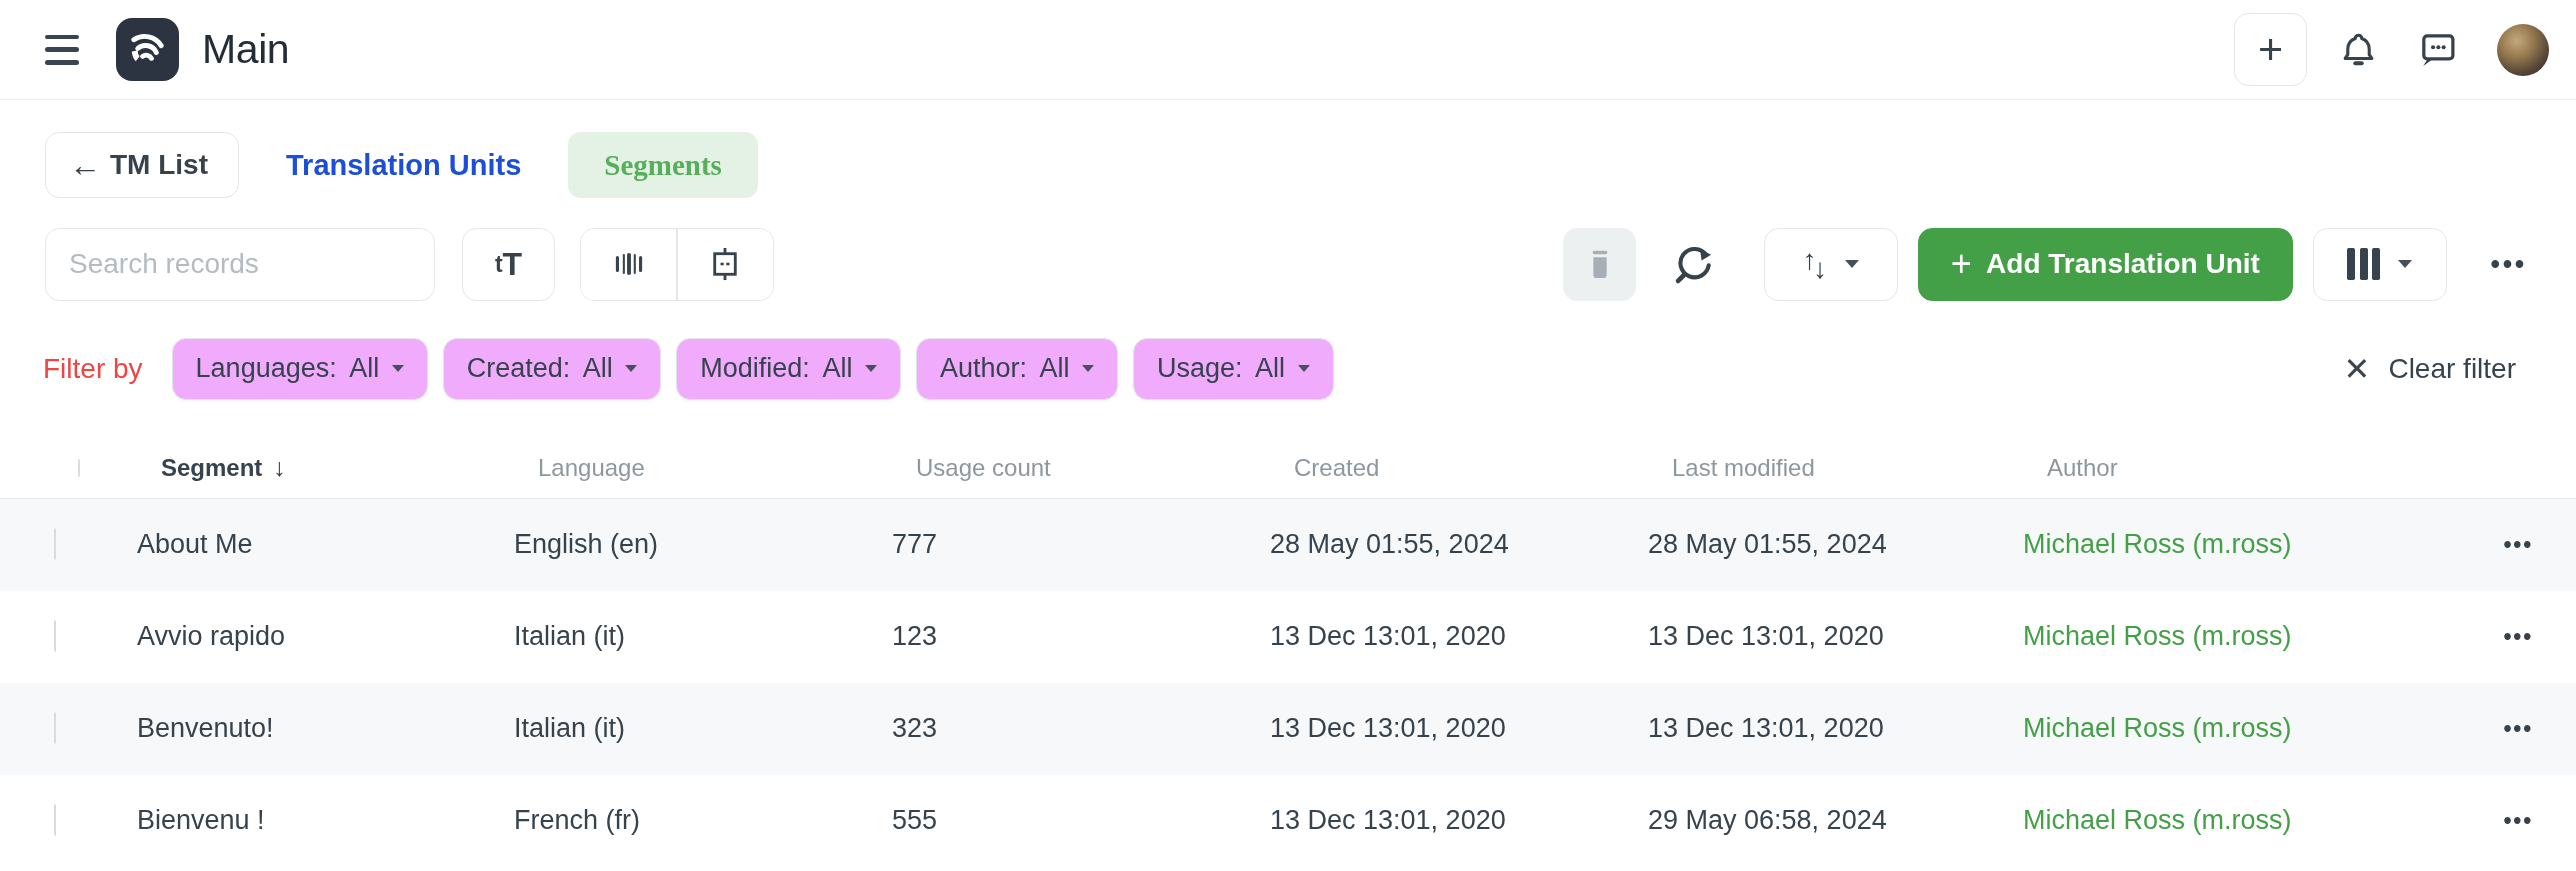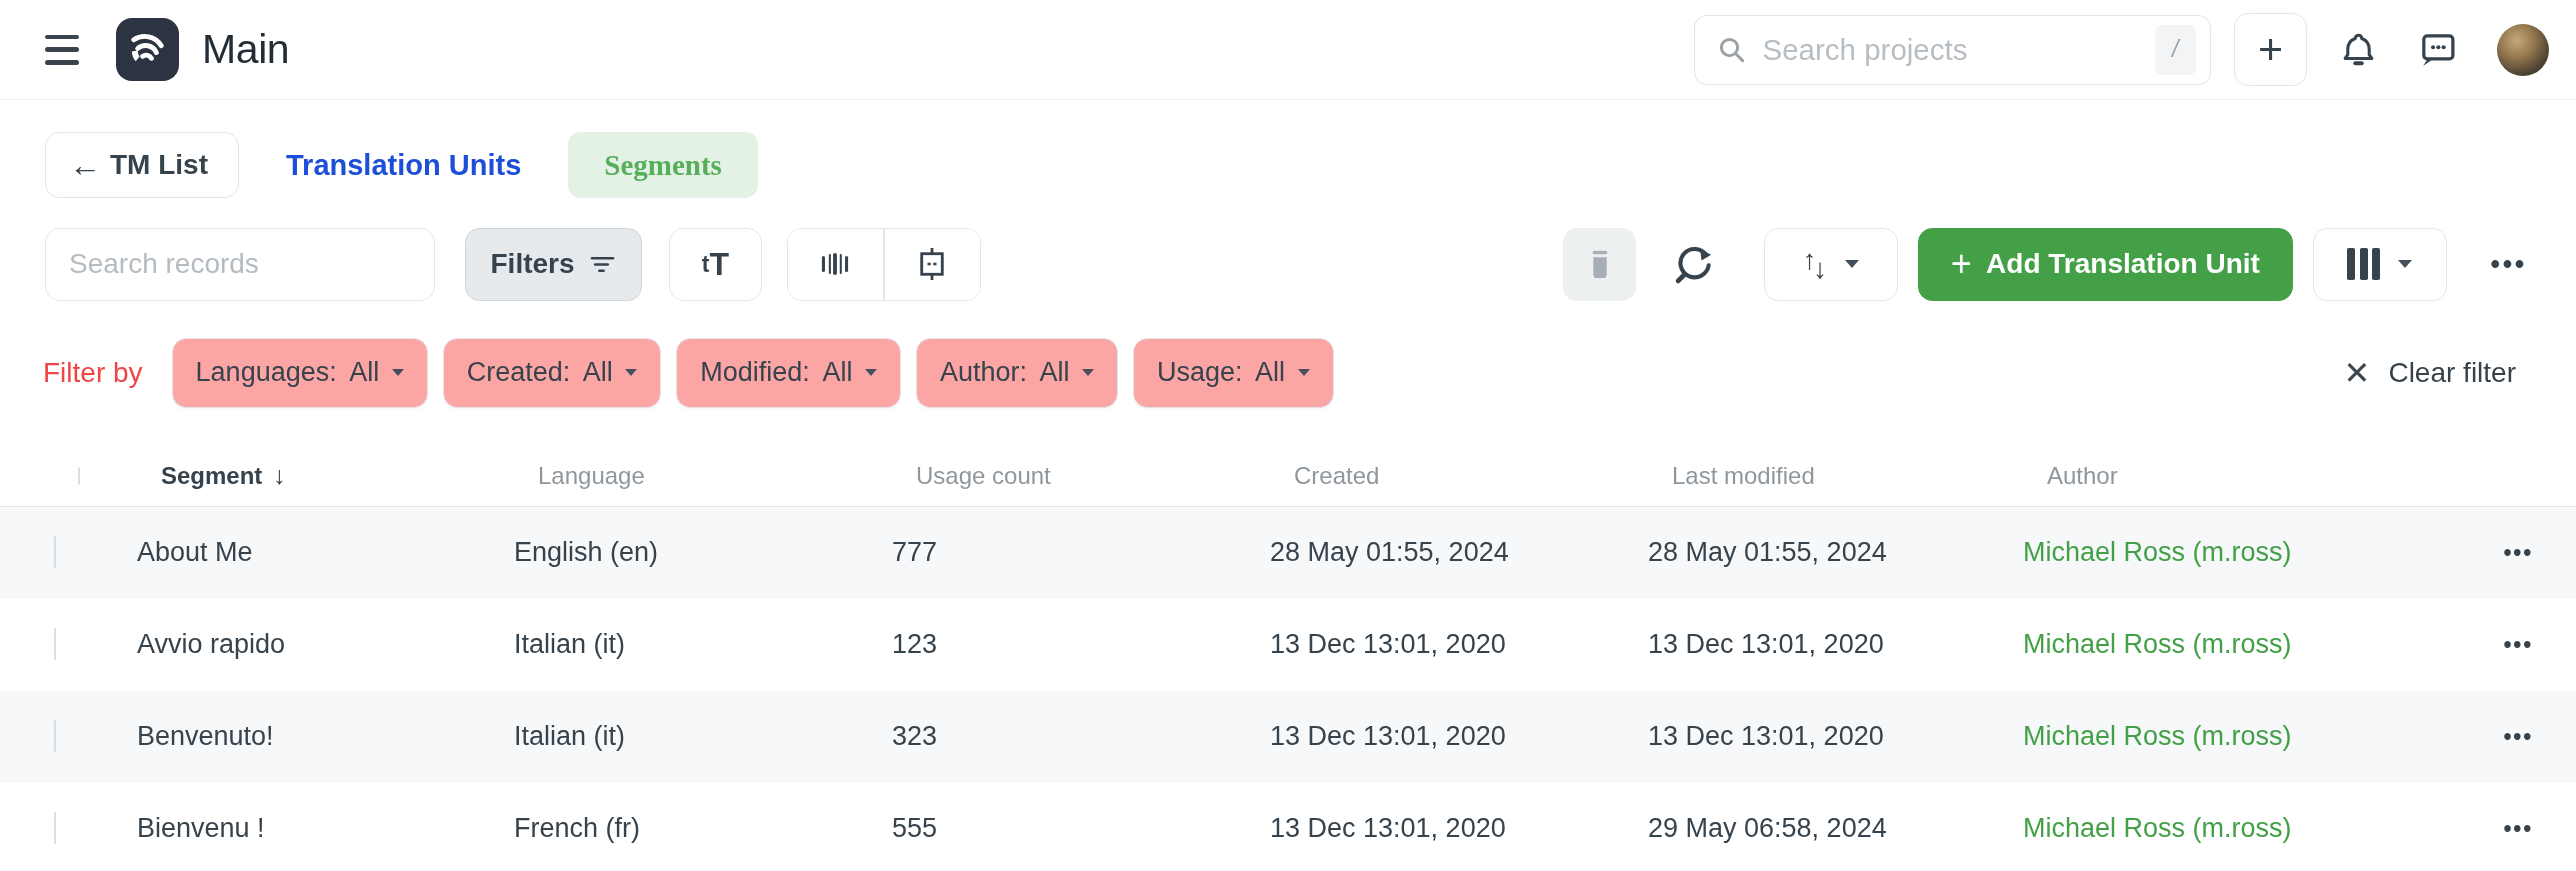--- a/index.html
+++ b/index.html
@@ -75,21 +75,21 @@
   .add-plus { font-size:36px; font-weight:400; line-height:1; }
   .columns-btn { margin-left:19.7px; width:134px; gap:18px; }
   .col-bars { display:flex; gap:4.5px; }
   .col-bars i { display:block; width:8px; height:32px; background:#36424c; border-radius:1.8px; }
   .more-dots { margin-left:44px; font-size:27px; font-weight:700; letter-spacing:2.7px; color:#36424c;
     background:none; border:none; cursor:pointer; }
 
   
   .filter-row { display:flex; align-items:center; margin:37px 60px 0 43px; }
   .filter-by { font-size:28px; color:#ef4444; margin-right:29px; }
-  .chip { height:70px; border:1.8px solid #e2e5e8; border-radius:14.3px; background:#fca5a5;
+  .chip { height:62px; border:1.8px solid #e2e5e8; border-radius:14.3px; background:#f0abfc;
     display:flex; align-items:center; padding:0 23px; gap:12.5px; font-size:27px; color:#36424c;
     cursor:pointer; margin-right:15px; box-shadow:0 1.8px 2.7px rgba(0,0,0,0.03); }
   .chip .caret { border-left-width:6.3px; border-right-width:6.3px; border-top-width:7.2px; }
   .clear-filter { margin-left:auto; display:flex; align-items:center; gap:18px; background:none;
     border:none; cursor:pointer; font-size:28px; color:#36424c; font-family:"Liberation Sans", sans-serif; }
   .clear-x { font-size:32px; font-weight:400; color:#3c464f; }
 
   
   .tbl { margin-top:38px; }
   .tbl-grid { display:grid; grid-template-columns:137px 377px 378px 378px 378px 375px 472px 1fr;
@@ -126,28 +126,20 @@
         <path d="M19 31 A 6 6 0 0 1 28 33"></path>
       </g>
       <path d="M8 26 a 16 16 0 0 0 4 10 l 4 -5 a 9 9 0 0 1 -2 -6 z" fill="#ffffff"></path>
     </svg>
   </div>
 
   <div class="app-title">Main</div>
 
   <div class="header-spacer"></div>
 
-  <div class="search-projects">
-    <svg width="30" height="30" viewBox="0 0 24 24">
-      <circle cx="10" cy="10" r="6.5" fill="none" stroke="#9aa2a8" stroke-width="2.4"></circle>
-      <line x1="15" y1="15" x2="20.5" y2="20.5" stroke="#9aa2a8" stroke-width="2.4" stroke-linecap="round"></line>
-    </svg>
-    <input type="text" placeholder="Search projects" style="">
-    <span class="kbd-slash">/</span>
-  </div>
 
   <button class="plus-btn">+</button>
 
   <div class="header-icons">
     <button class="icon-btn">
       <svg width="39" height="41" viewBox="0 0 24 24">
         <path d="M12 3.2 a2 2 0 0 1 2 2 c3 1 4.6 3.6 4.6 6.6 v3.4 l1.6 2.3 H3.8 l1.6 -2.3 v-3.4 c0 -3 1.6 -5.6 4.6 -6.6 a2 2 0 0 1 2 -2 z" fill="none" stroke="#36424c" stroke-width="1.9" stroke-linejoin="round"></path>
         <line x1="10" y1="20.5" x2="14" y2="20.5" stroke="#36424c" stroke-width="2.4" stroke-linecap="round"></line>
       </svg>
     </button>
@@ -171,28 +163,20 @@
   </button>
   <div class="tab-plain">Translation Units</div>
   <div class="tab-pill">Segments</div>
 </nav>
 
 <div class="toolbar">
   <div class="search-records">
     <input type="text" placeholder="Search records" style="">
   </div>
 
-  <button class="btn filters-btn">
-    <span>Filters</span>
-    <svg width="27" height="25" viewBox="0 0 24 24">
-      <line x1="2" y1="6" x2="22" y2="6" stroke="#36424c" stroke-width="2.6" stroke-linecap="round"></line>
-      <line x1="5" y1="12" x2="17" y2="12" stroke="#36424c" stroke-width="2.6" stroke-linecap="round"></line>
-      <line x1="9" y1="18" x2="13" y2="18" stroke="#36424c" stroke-width="2.6" stroke-linecap="round"></line>
-    </svg>
-  </button>
 
   <button class="btn tt-btn">
     <span class="tt-small">t</span>
       <span class="tt-big">T</span>
   </button>
 
   <div class="btn-group">
     <button class="cell">
       <svg width="36" height="32" viewBox="0 0 28 24">
         <g stroke="#36424c" stroke-linecap="round">

